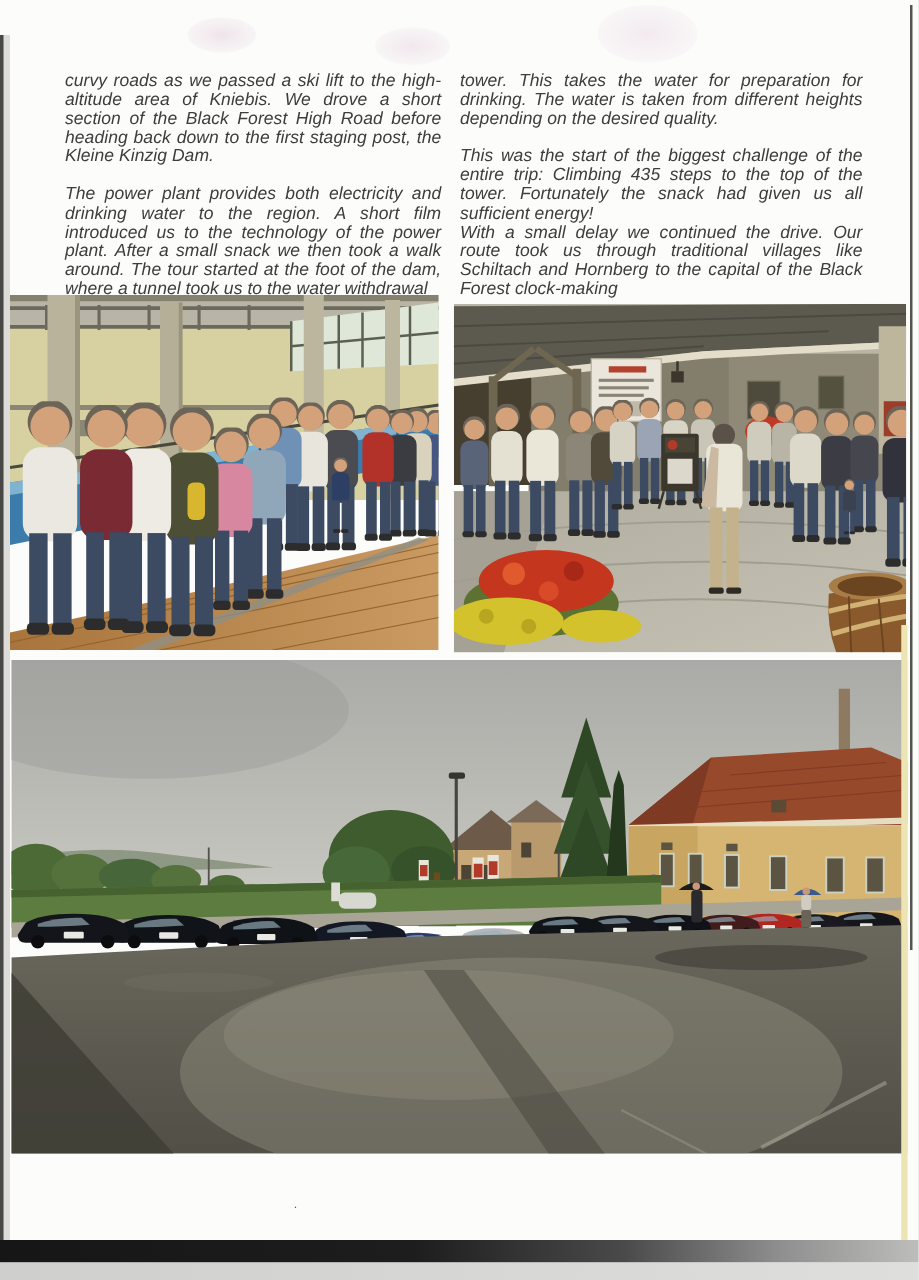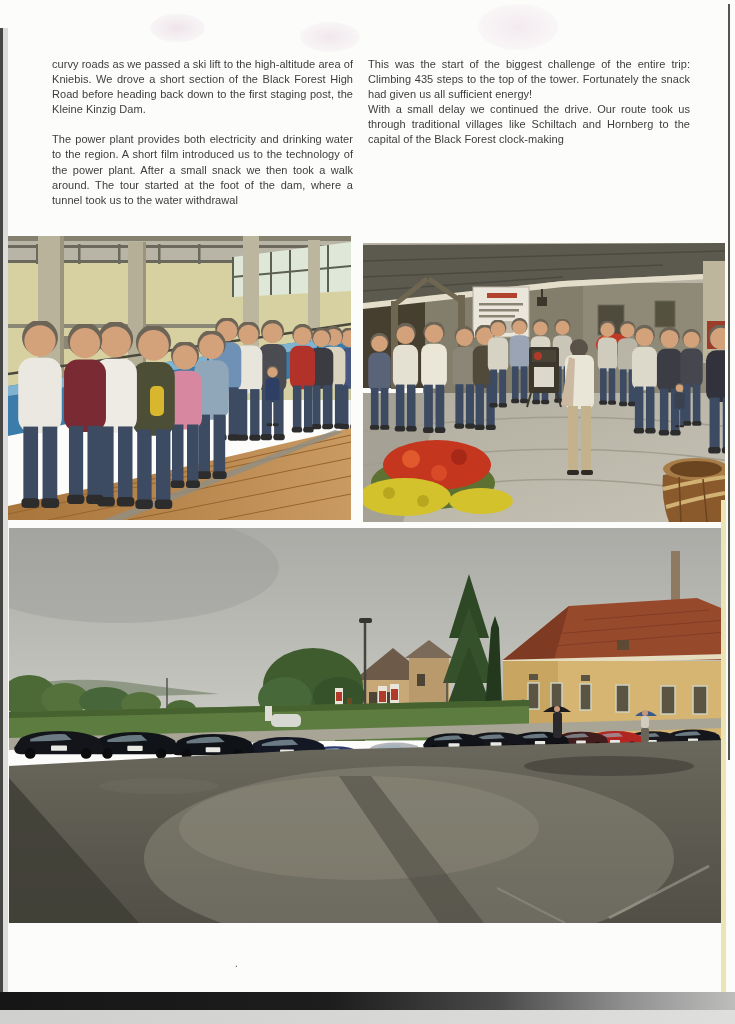--- a/index.html
+++ b/index.html
@@ -12,22 +12,22 @@
   .right-edge-paper{position:absolute;left:721px;top:500px;width:5px;height:495px;background:#ece4b2;}
   .bottom-bar{position:absolute;left:0;top:992px;width:735px;height:18px;
       background:linear-gradient(to right,#161616 0%,#1d1d1d 45%,#4a4a4a 68%,#8f8f8f 85%,#bdbdbc 100%);}
   .below-strip{position:absolute;left:0;top:1010px;width:735px;height:14px;
       background:linear-gradient(to right,#cfcfcd,#dededd);}
   .smudge{position:absolute;border-radius:50%;pointer-events:none;}
   .smudge.s1{left:150px;top:14px;width:55px;height:28px;background:radial-gradient(rgba(235,222,230,.8),rgba(255,255,255,0));}
   .smudge.s2{left:300px;top:22px;width:60px;height:30px;background:radial-gradient(rgba(238,226,233,.8),rgba(255,255,255,0));}
   .smudge.s3{left:478px;top:4px;width:80px;height:46px;background:radial-gradient(rgba(240,229,236,.8),rgba(255,255,255,0));}
   
-  .col{position:absolute;top:57px;color:#3d3d3d;font-size:11px;line-height:15.1px;
-       text-align:justify;letter-spacing:.05px;}
+  .col{position:absolute;top:57px;color:#3d3d3d;font-size:14px;line-height:15.1px;
+       text-align:justify;letter-spacing:.05px;font-style:italic;}
   .col p{margin:0 0 15px 0;white-space:pre-line;}
   .col.left{left:52px;width:301px;}
   .col.right{left:368px;width:322px;}
   
   figure{margin:0;position:absolute;overflow:hidden;}
   figure svg{display:block;width:100%;height:100%;}
   .photo1{left:8px;top:236px;width:343px;height:284px;}
   .photo2{left:363px;top:243px;width:362px;height:279px;}
   .photo3{left:9px;top:528px;width:717px;height:395px;}
   .footer-dot{position:absolute;left:235px;top:958px;font-size:10px;color:#555;}
@@ -39,20 +39,21 @@
 
   <div class="smudge s1"></div>
   <div class="smudge s2"></div>
   <div class="smudge s3"></div>
 
   <section class="col left">
     <p>curvy roads as we passed a ski lift to the high-altitude area of Kniebis. We drove a short section of the Black Forest High Road before heading back down to the first staging post, the Kleine Kinzig Dam.</p>
     <p>The power plant provides both electricity and drinking water to the region. A short film introduced us to the technology of the power plant. After a small snack we then took a walk around. The tour started at the foot of the dam, where a tunnel took us to the water withdrawal</p>
   </section>
   <section class="col right">
+    <p>tower. This takes the water for preparation for drinking. The water is taken from different heights depending on the desired quality.</p>
     <p>This was the start of the biggest challenge of the entire trip: Climbing 435 steps to the top of the tower. Fortunately the snack had given us all sufficient energy!
 With a small delay we continued the drive. Our route took us through traditional villages like Schiltach and Hornberg to the capital of the Black Forest clock-making</p>
   </section>
 
   <figure class="photo1">
     <svg viewBox="0 0 343 284" preserveAspectRatio="none">
       <defs>
         <symbol id="person" viewBox="0 0 20 60">
           <circle cx="10" cy="5.2" r="5.6" fill="#6d6458"></circle>
           <circle cx="10" cy="6.2" r="4.9" fill="#d4a27a"></circle>

